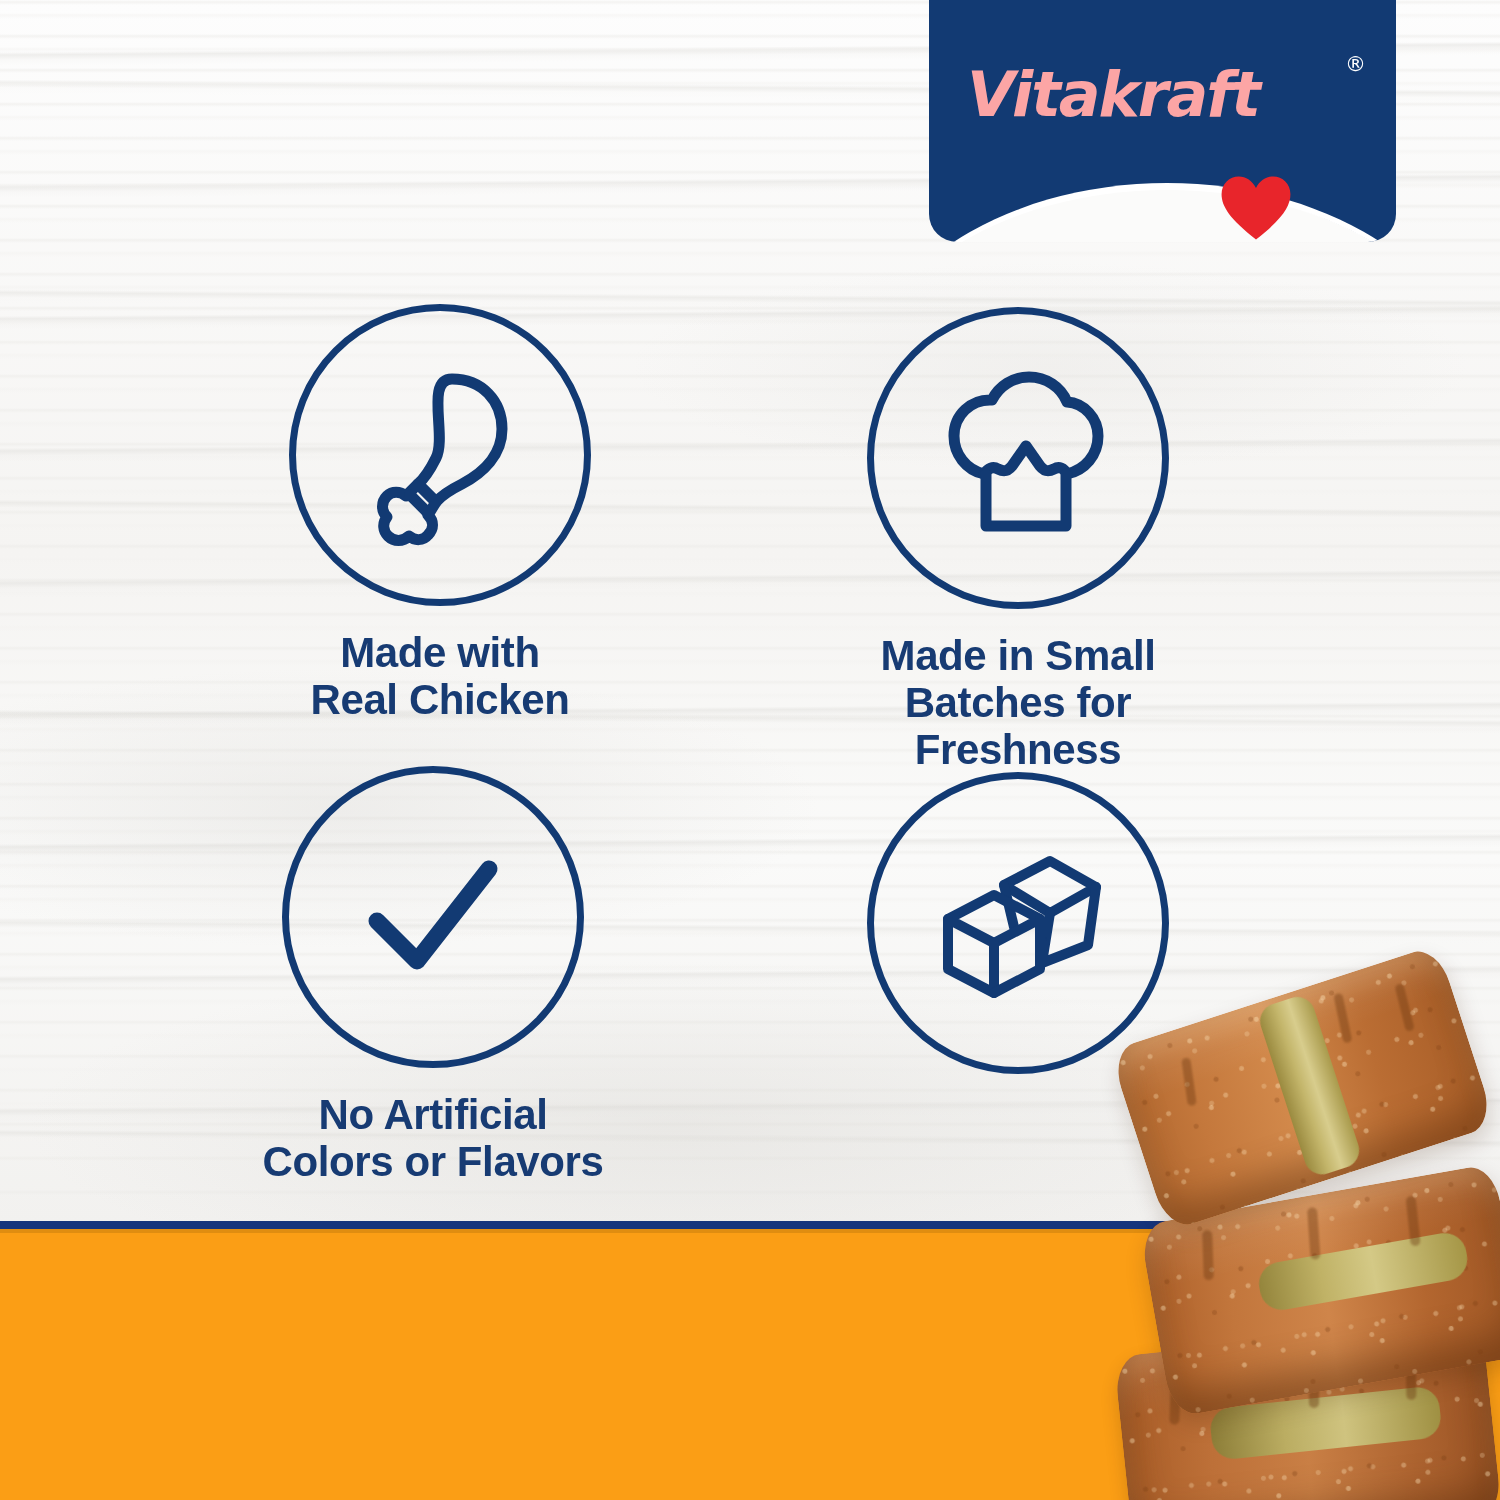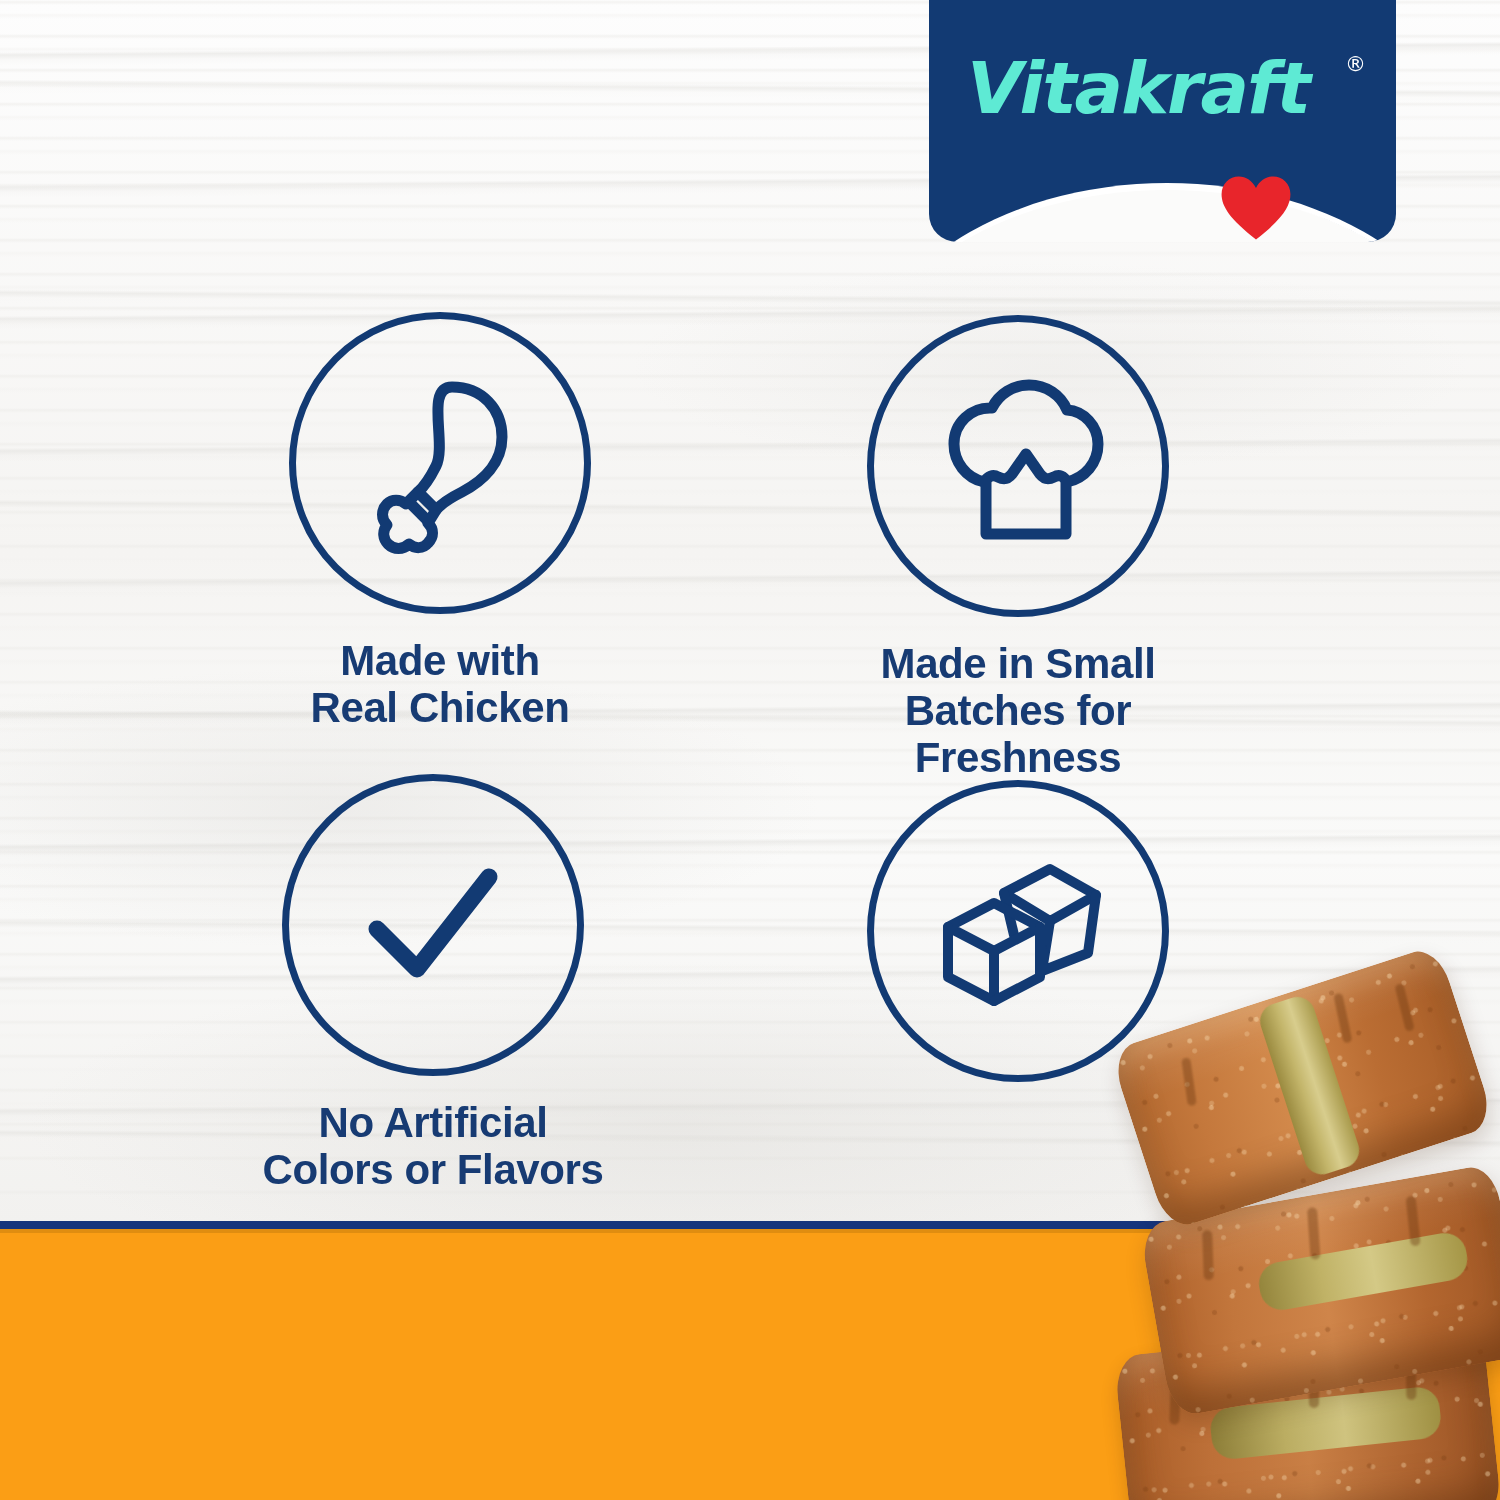--- a/index.html
+++ b/index.html
@@ -114,27 +114,27 @@
     width: 620px;
     height: 215px;
     border-radius: 50% 50% 0 0 / 100% 100% 0 0;
     border-top: 7px solid #ffffff;
     border-left: 0; border-right: 0; border-bottom: 0;
     box-sizing: border-box;
   }
   .logo-wordmark {
     position: absolute;
     left: 38px;
-    top: 92px;
+    top: 104px;
     font-family: "DejaVu Sans", sans-serif;
     font-weight: bold;
     font-style: italic;
-    font-size: 72px;
+    font-size: 62px;
     letter-spacing: -2px;
-    color: #5eead4;
+    color: #fca5a5;
     line-height: 1;
     white-space: nowrap;
   }
   .logo-reg {
     position: absolute;
     left: 416px;
     top: 94px;
     font-family: "DejaVu Sans", sans-serif;
     font-size: 21px;
     color: #ffffff;
@@ -145,21 +145,21 @@
     left: 291px;
     top: 215px;
     width: 66px;
     height: 60px;
   }
 
   
   .benefits {
     position: absolute;
     left: 0;
-    top: 12px;
+    top: 4px;
     width: 1476px;
     height: 1224px;
   }
   .benefit {
     position: absolute;
     width: 440px;
     text-align: center;
   }
   .benefit-r1c1 { left: 220px; top: 300px; }
   .benefit-r1c2 { left: 798px; top: 303px; }

